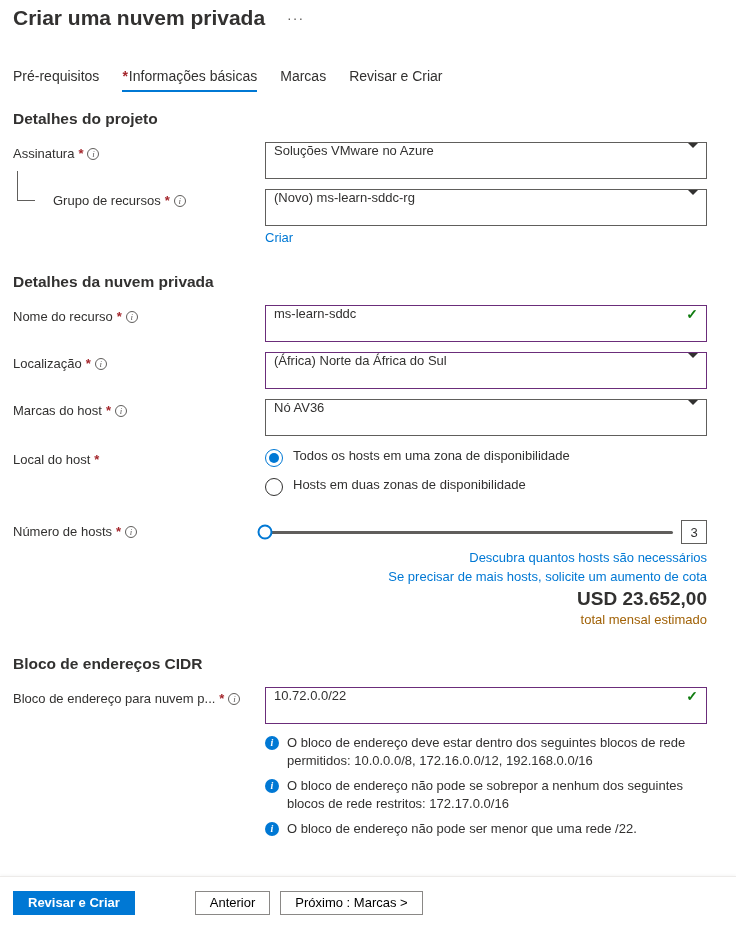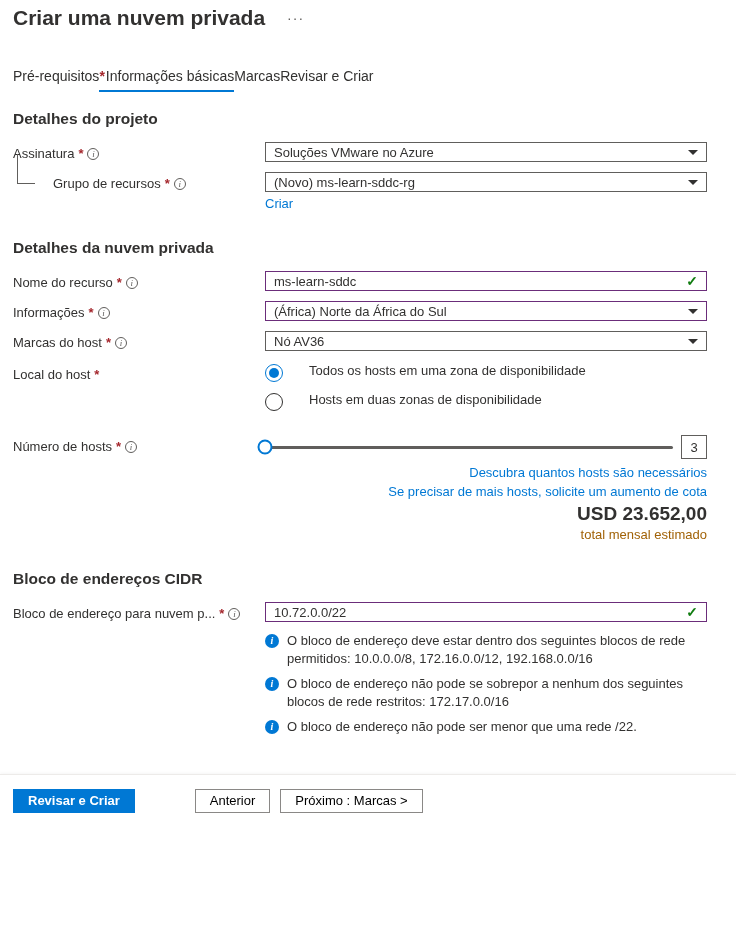--- a/index.html
+++ b/index.html
@@ -1,41 +1,41 @@
 <!DOCTYPE html>
 <html><head>
 <meta charset="utf-8">
 <style>
 * { box-sizing: border-box; margin: 0; padding: 0; }
 body { font-family: "Segoe UI", -apple-system, sans-serif; font-size: 13px; color: #323130; padding: 0; width: 736px; background: #fff; }
 .page { padding: 6px 13px 0 13px; }
 h1 { font-size: 21px; font-weight: 600; display: inline-block; }
 .title-row { display: flex; align-items: center; gap: 22px; margin-bottom: 38px; }
 .ellipsis { color: #605e5c; font-size: 14px; letter-spacing: 1px; }
-.tabs { display: flex; border-bottom: none; margin-bottom: 18px; font-size: 14px; }
+.tabs { display: flex; gap: 23px; border-bottom: none; margin-bottom: 18px; font-size: 14px; }
 .tab { padding-bottom: 6px; cursor: pointer; color: #323130; }
 .tab.active { border-bottom: 2px solid #0078d4; }
 .tab .req { color: #a4262c; margin-right: 1px; }
 h2 { font-size: 15.5px; font-weight: 600; margin-bottom: 14px; margin-top: 4px; }
 .section { margin-bottom: 28px; }
 .row { display: flex; align-items: flex-start; margin-bottom: 10px; }
 .label-col { width: 252px; display: flex; align-items: center; gap: 4px; font-size: 13px; padding-top: 4px; }
 .label-col.indented { position: relative; padding-left: 40px; }
 .tree-line { position: absolute; left: 4px; top: -18px; width: 18px; height: 30px; border-left: 1px solid #605e5c; border-bottom: 1px solid #605e5c; }
 .field-col { flex: 1; max-width: 442px; }
 .req { color: #a4262c; font-weight: 600; }
 .info-ic { width: 12px; height: 12px; border: 1px solid #605e5c; border-radius: 50%; display: inline-flex; align-items: center; justify-content: center; font-size: 9px; color: #605e5c; font-family: serif; font-style: italic; }
-.select, .input { width: 100%; height: 20px; border: 1px solid #605e5c; padding: 0 8px; font-size: 13px; background: #fff; position: relative; display: flex; align-items: center; }
+.select, .input { width: 100%; height: 37px; border: 1px solid #605e5c; padding: 0 8px; font-size: 13px; background: #fff; position: relative; display: flex; align-items: flex-start; }
 .select.valid, .input.valid { border-color: #6b2d7a; }
 .select .val, .input .val { flex: 1; }
 .chevron { width: 0; height: 0; border-left: 5px solid transparent; border-right: 5px solid transparent; border-top: 5px solid #323130; }
 .check { color: #107c10; font-size: 14px; font-weight: bold; }
 .link { color: #0078d4; font-size: 13px; cursor: pointer; display: inline-block; margin-top: 4px; }
 .radio-group { display: flex; flex-direction: column; gap: 10px; }
-.radio-opt { display: flex; align-items: flex-start; gap: 26px; }
+.radio-opt { display: flex; align-items: flex-start; gap: 10px; }
 .radio { width: 18px; height: 18px; border: 1px solid #323130; border-radius: 50%; display: flex; align-items: center; justify-content: center; flex-shrink: 0; margin-top: 1px; }
 .radio.selected { border-color: #0078d4; }
 .radio.selected::after { content: ""; width: 10px; height: 10px; background: #0078d4; border-radius: 50%; }
 .radio-body { flex: 1; }
 .radio-label { font-size: 13px; }
 .radio-desc { font-size: 13px; color: #605e5c; margin-top: 4px; line-height: 1.35; }
 .slider-row { display: flex; align-items: center; gap: 8px; }
 .slider { flex: 1; height: 3px; background: #605e5c; position: relative; border-radius: 2px; }
 .slider-thumb { position: absolute; left: 0; top: 50%; transform: translate(-50%,-50%); width: 15px; height: 15px; border: 2px solid #0078d4; background: #fff; border-radius: 50%; }
 .slider-val { width: 26px; height: 24px; border: 1px solid #605e5c; text-align: center; font-size: 13px; display: flex; align-items: center; justify-content: center; }
@@ -109,21 +109,21 @@
       </div>
       <div class="field-col">
         <div class="input valid">
           <span class="val">ms-learn-sddc</span>
           <span class="check">✓</span>
         </div>
       </div>
     </div>
     <div class="row">
       <div class="label-col">
-        <span>Informações</span>
+        <span>Localização</span>
         <span class="req">*</span>
         <span class="info-ic">i</span>
       </div>
       <div class="field-col">
         <div class="select valid">
           <span class="val">(África) Norte da África do Sul</span>
           <span class="chevron"></span>
         </div>
       </div>
     </div>

